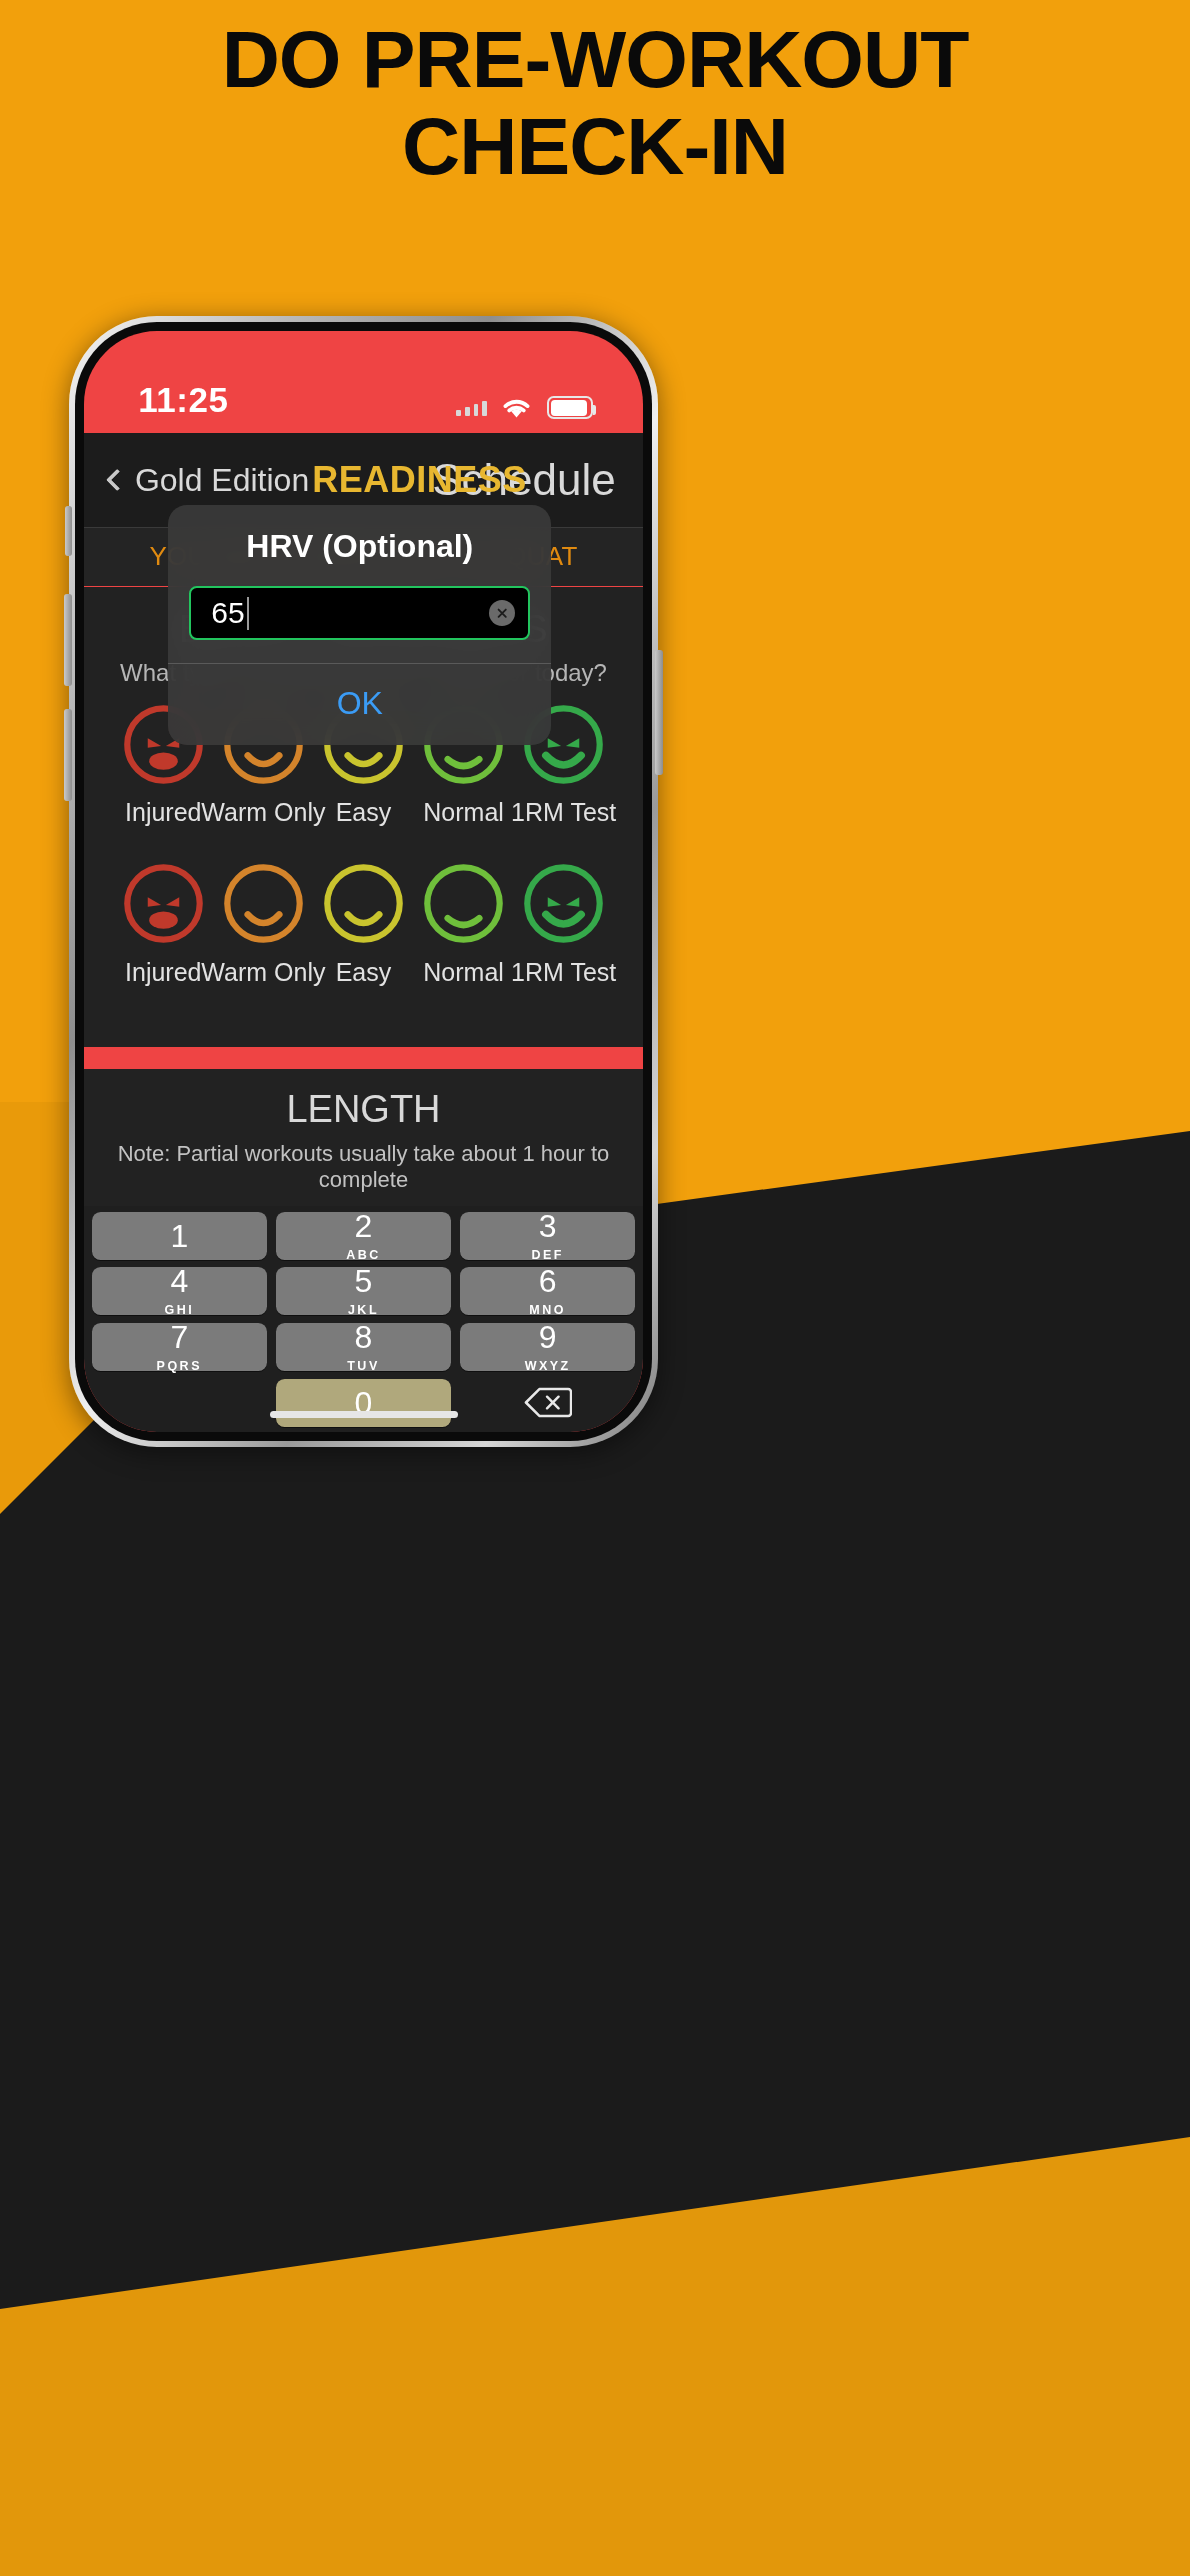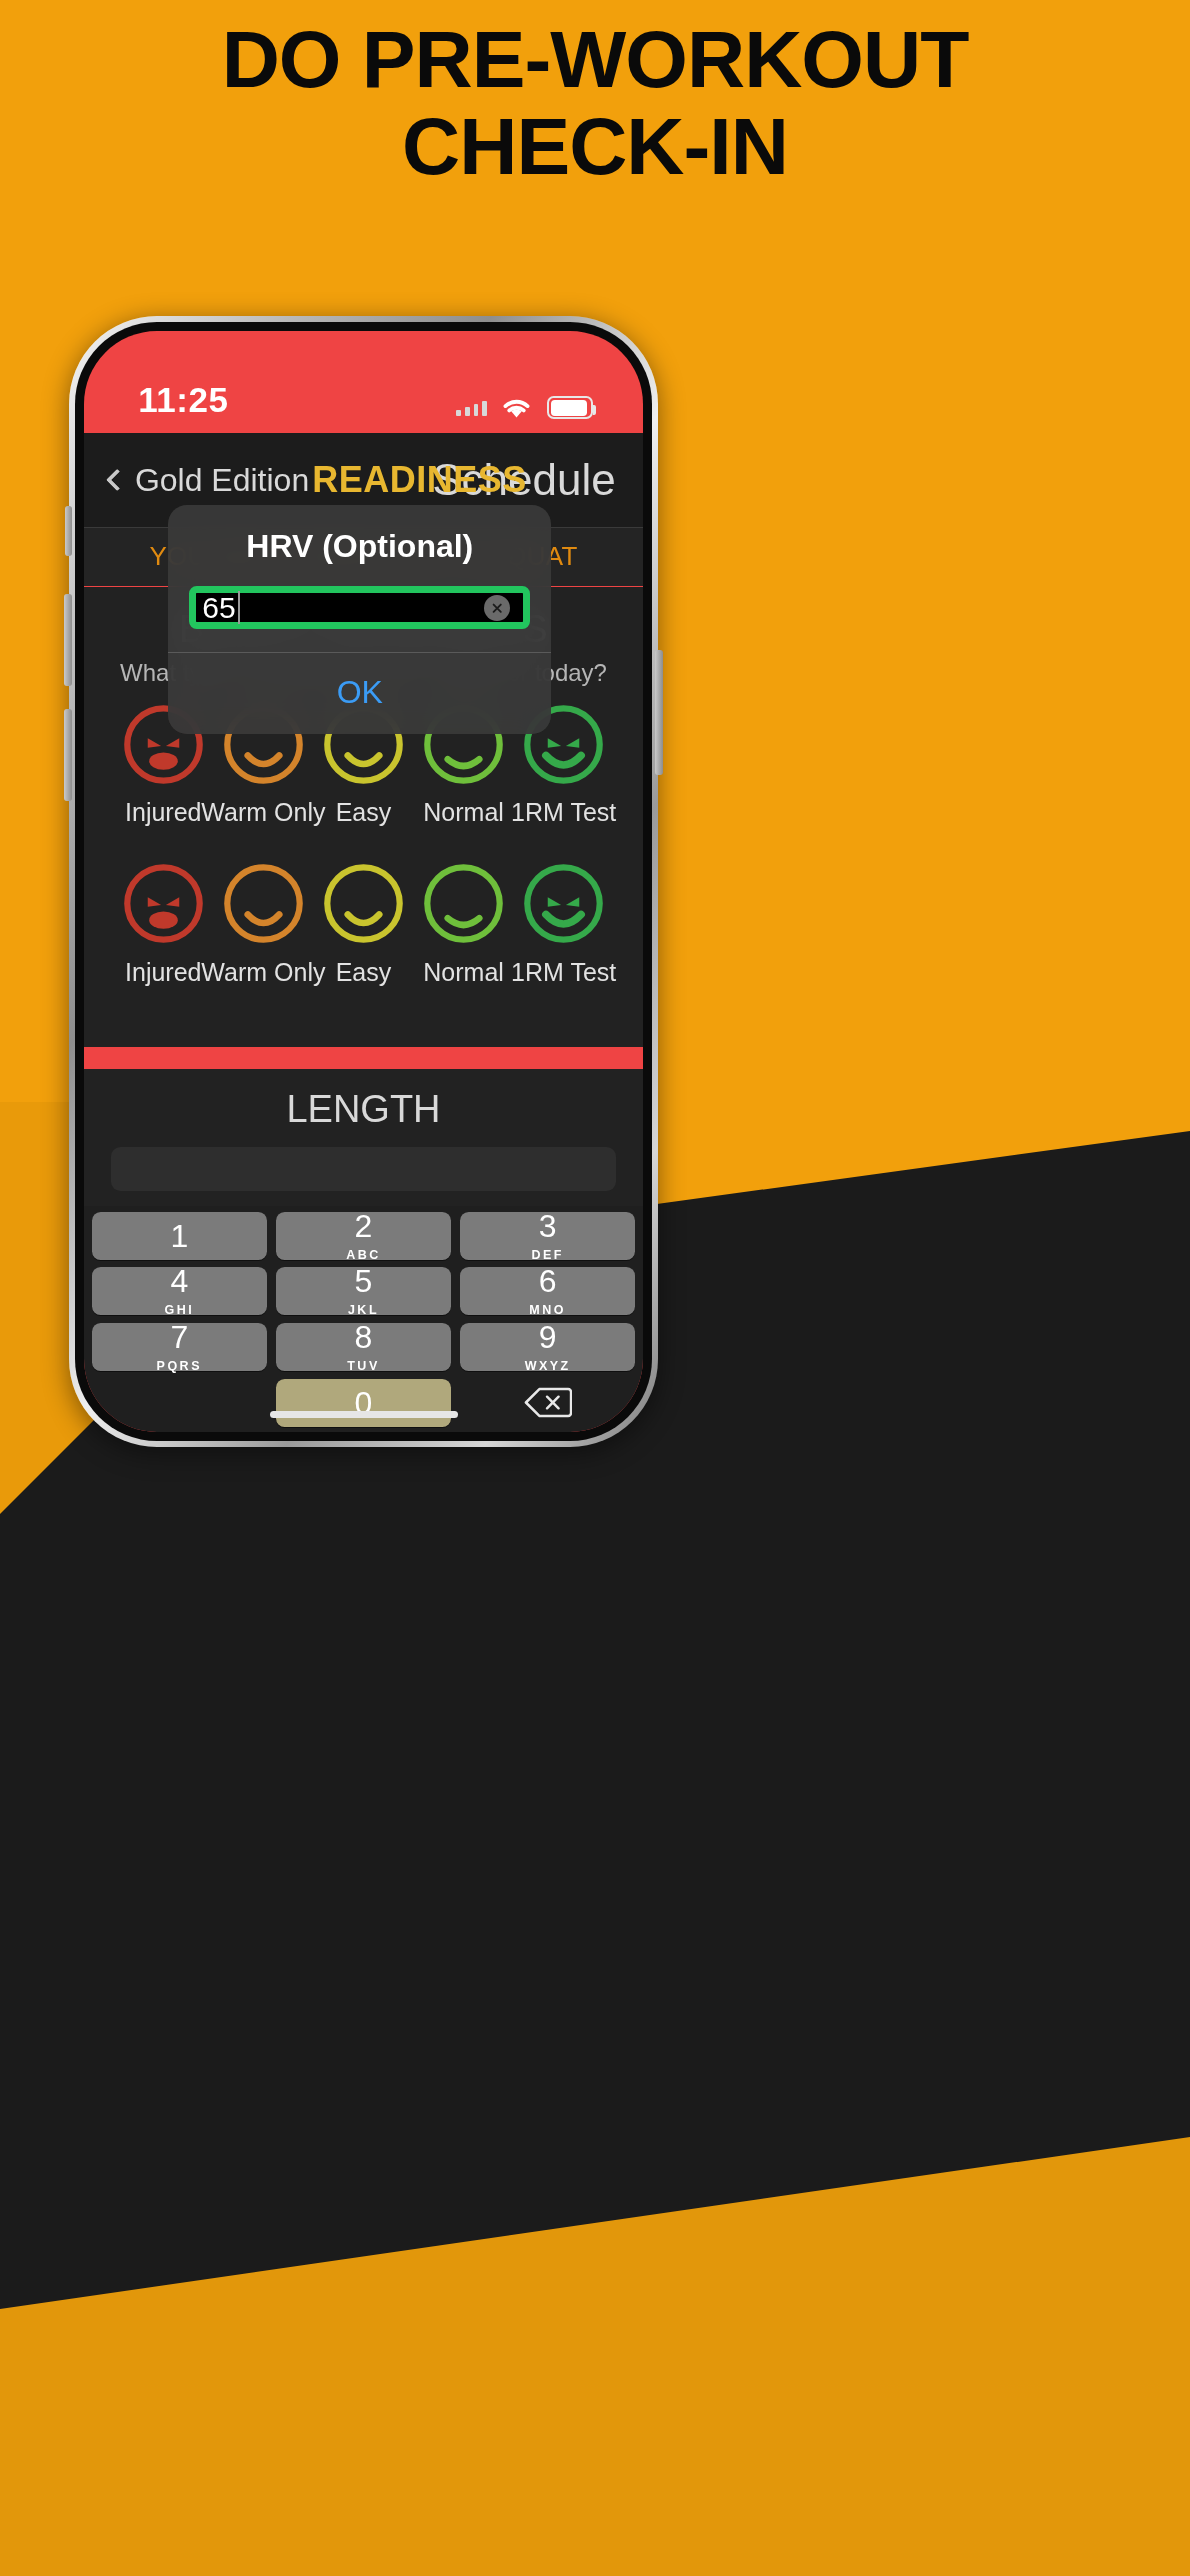--- a/index.html
+++ b/index.html
@@ -177,22 +177,22 @@
     background:rgba(58,58,58,0.92);
     border-radius:19px;
     backdrop-filter: blur(17px);
     overflow:hidden;
     pointer-events:auto;
   }
   .alert-title { text-align:center; color:#fff; font-size:32px; font-weight:bold; padding:23px 19px 0 19px; }
   .alert-msg { text-align:center; color:#f2f2f2; font-size:23px; line-height:1.25; padding:9.6px 25px 0 25px; }
   .alert-inputwrap { padding:21px 21px 23px 21px; }
   .alert-input {
-    height:43px; background:#000; border:7px solid #22c55e; border-radius:7.7px;
-    display:flex; align-items:center; padding:0 6px; position:relative;
+    height:54px; background:#000; border:2px solid #22c55e; border-radius:7.7px;
+    display:flex; align-items:center; padding:0 20px; position:relative;
   }
   .alert-input .val { color:#fff; font-size:30px; }
   .caret { width:2.4px; height:33px; background:#9a9a9a; margin-left:1.9px; }
   .clear-btn {
     position:absolute; right:13.4px; top:50%; transform:translateY(-50%);
     width:26px; height:26px; border-radius:50%; background:#6a6a6a;
     display:flex; align-items:center; justify-content:center;
   }
   .alert-divider { height:1px; background:#5a5a5a; }
   .alert-ok { text-align:center; color:#3b9cf5; font-size:32px; padding:21px 0 23px 0; }
@@ -336,20 +336,21 @@
                 <path d="M59 36 L45 44 L59 46 Z" fill="#35A94A"></path>
                 <path d="M24 54 Q42.5 74 61 54" stroke="#35A94A" stroke-width="8" fill="none" stroke-linecap="round"></path>
               </svg></div>
             <div class="face-label">1RM Test</div>
           </div>
         </div>
     </div>
 
     <div class="section sec-length">
       <div class="len-title">LENGTH</div>
+      <div class="len-note">Note: Partial workouts usually take about 1 hour to complete</div>
       <div class="len-field"></div>
     </div>
 
     <div class="alert-wrap">
       <div class="alert">
         <div class="alert-title">HRV (Optional)</div>
         <div class="alert-inputwrap">
           <div class="alert-input">
             <span class="val">65</span>
             <span class="caret"></span>

